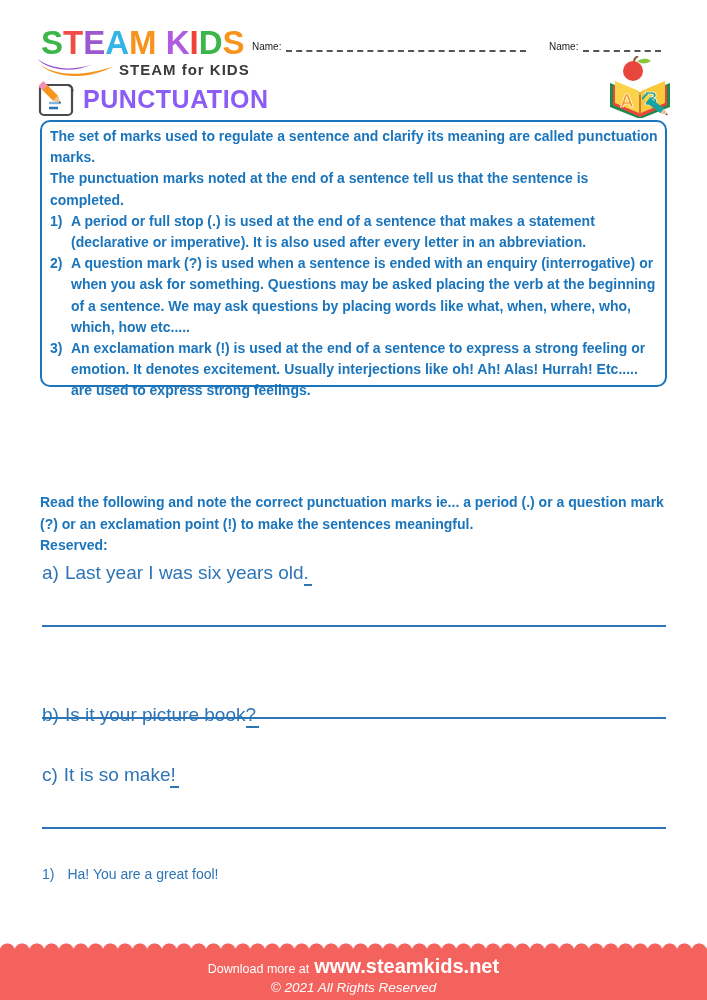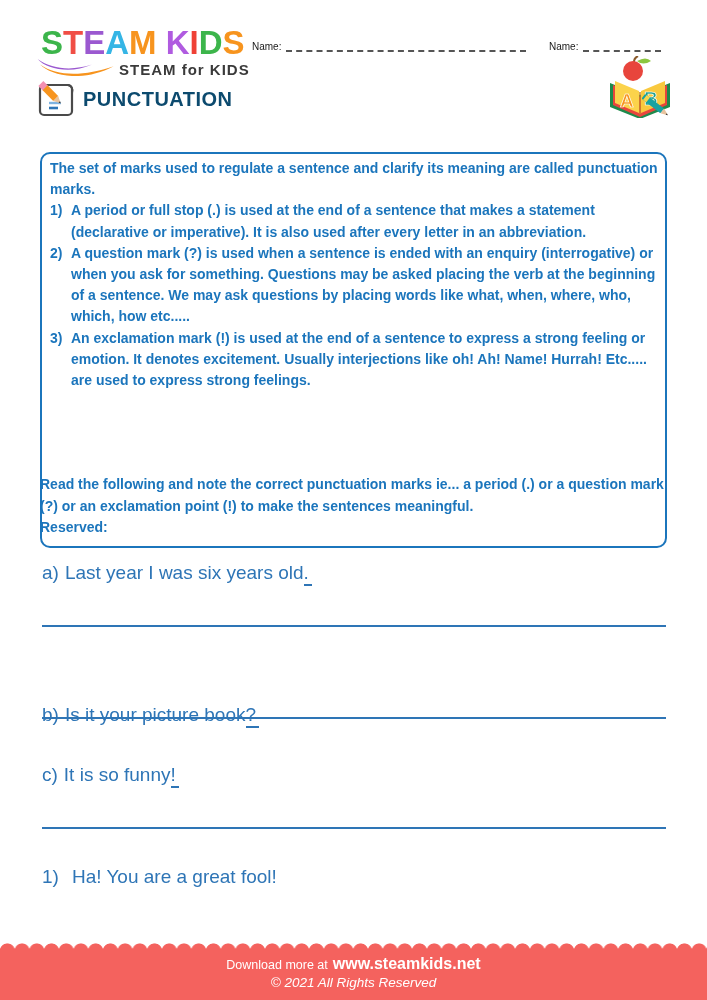--- a/index.html
+++ b/index.html
@@ -25,59 +25,59 @@
   .dashline { display:inline-block; border-bottom:2px dashed #555; height:14px; }
   .dash-name { width:240px; }
   .dash-date { width:78px; }
 
   
   .book-icon { position:absolute; left:608px; top:56px; width:64px; height:62px; }
 
   
   .title-row { position:absolute; left:36px; top:79px; display:flex; align-items:center; }
   .title-icon { width:42px; height:40px; flex:none; margin-right:5px; }
-  .page-title { font-size:20px; font-weight:800; color:#0c4a6e; letter-spacing:0.5px; }
+  .page-title { font-size:25px; font-weight:800; color:#8b5cf6; letter-spacing:0.5px; }
 
   
   .info-box {
-    position:absolute; left:40px; top:120px; width:627px; height:396px;
+    position:absolute; left:40px; top:120px; width:627px; height:267px;
     border:2.5px solid #1b75bc; border-radius:10px;
     padding:4px 6px 0 8px;
-    color:#1b75bc; font-weight:700; font-size:14px; line-height:21.2px;margin-top:32px;
+    color:#1b75bc; font-weight:700; font-size:14px; line-height:21.2px;
   }
   .info-box p { margin:0; }
   .ni { display:flex; }
   .ni-num { flex:none; width:21px; }
   .ni-text { flex:1; }
 
   
-  .instruction-block { position:absolute; left:40px; top:474px; width:632px; color:#1b75bc; font-weight:700; font-size:14px; line-height:21.5px; }
+  .instruction-block { position:absolute; left:40px; top:492px; width:632px; color:#1b75bc; font-weight:700; font-size:14px; line-height:21.5px; }
   .examples-label { margin-top:0px; }
 
   
   .example { position:absolute; left:42px; font-size:19px; color:#2e75b6; }
   .example .ex-label { margin-right:6px; }
   .ex-mark { display:inline-block; border-bottom:2.5px solid #2e75b6; padding:0 3px 1px 0; line-height:1.05; }
   .ex-a { top:562px; } .ex-b { top:704px; } .ex-c { top:764px; }
   .answer-line { position:absolute; left:42px; width:624px; border-top:2px solid #2e75b6; }
   .line-1 { top:625px; } .line-2 { top:717px; } .line-3 { top:827px; }
 
   
-  .exercise { position:absolute; left:42px; top:866px; font-size:19px; color:#2e75b6; }
+  .exercise { position:absolute; left:42px; top:866px; font-size:14px; color:#2e75b6; }
   .exercise .ex-num { margin-right:13px; }
 
   
   .footer { position:absolute; left:0; bottom:0; width:707px; height:50px; background:#f4625e; }
   .footer::before {
     content:""; position:absolute; top:-11.5px; left:0; width:100%; height:12px;
     background-image:radial-gradient(circle at 50% 100%, #f4625e 7.2px, rgba(244,98,94,0) 7.9px);
     background-size:14.73px 12px; background-repeat:repeat-x;
   }
   .footer-line1 { text-align:center; color:#ffffff; padding-top:5px; font-size:12.5px; }
-  .footer-site { font-size:16px; font-weight:700; margin-left:5px; }
+  .footer-site { font-size:20px; font-weight:700; margin-left:5px; }
   .footer-line2 { text-align:center; color:#ffffff; font-style:italic; font-size:13.5px; margin-top:2px; }
 </style>
 </head>
 <body>
 
 <div class="page">
 
   <div class="logo">
     <div class="logo-wordmark"><span style="color: rgb(60, 181, 75);">S</span><span style="color: rgb(240, 78, 69);">T</span><span style="color: rgb(155, 89, 208);">E</span><span style="color: rgb(53, 181, 229);">A</span><span style="color: rgb(247, 148, 30);">M</span><span style="color: rgb(0, 0, 0);">&nbsp;</span><span style="color: rgb(176, 91, 224);">K</span><span style="color: rgb(239, 65, 54);">I</span><span style="color: rgb(60, 181, 75);">D</span><span style="color: rgb(247, 148, 30);">S</span></div>
     <div class="logo-subrow">
@@ -129,51 +129,52 @@
         <rect x="8" y="9" width="15" height="7" fill="#f7941e"></rect>
         <polygon points="23,9 30,12.5 23,16" fill="#e8c39e"></polygon>
         <polygon points="28,11.5 30,12.5 28,13.5" fill="#333333"></polygon>
       </g>
     </svg>
     <div class="page-title">PUNCTUATION</div>
   </div>
 
   <div class="info-box">
     <p>The set of marks used to regulate a sentence and clarify its meaning are called punctuation marks.</p>
+    <p>The punctuation marks noted at the end of a sentence tell us that the sentence is completed.</p>
     <div class="ni">
       <span class="ni-num">1)</span>
       <span class="ni-text">A period or full stop (.) is used at the end of a sentence that makes a statement (declarative or imperative). It is also used after every letter in an abbreviation.</span>
     </div>
     <div class="ni">
       <span class="ni-num">2)</span>
       <span class="ni-text">A question mark (?) is used when a sentence is ended with an enquiry (interrogative) or when you ask for something. Questions may be asked placing the verb at the beginning of a sentence. We may ask questions by placing words like what, when, where, who, which, how etc.....</span>
     </div>
     <div class="ni">
       <span class="ni-num">3)</span>
-      <span class="ni-text">An exclamation mark (!) is used at the end of a sentence to express a strong feeling or emotion. It denotes excitement. Usually interjections like oh! Ah! Name! Hurrah! Etc..... are used to express strong feelings.</span>
+      <span class="ni-text">An exclamation mark (!) is used at the end of a sentence to express a strong feeling or emotion. It denotes excitement. Usually interjections like oh! Ah! Alas! Hurrah! Etc..... are used to express strong feelings.</span>
     </div>
   </div>
 
   <div class="instruction-block">
     <p>Read the following and note the correct punctuation marks ie... a period (.) or a question mark (?) or an exclamation point (!) to make the sentences meaningful.</p>
     <p class="examples-label">Reserved:</p>
   </div>
 
   <div class="example ex-a">
     <span class="ex-label">a)</span><span>Last year I was six years old</span><span class="ex-mark">.</span>
   </div>
   <div class="answer-line line-1"></div>
 
   <div class="example ex-b">
     <span class="ex-label">b)</span><span>Is it your picture book</span><span class="ex-mark">?</span>
   </div>
   <div class="answer-line line-2"></div>
 
   <div class="example ex-c">
-    <span class="ex-label">c)</span><span>It is so funny</span><span class="ex-mark">!</span>
+    <span class="ex-label">c)</span><span>It is so make</span><span class="ex-mark">!</span>
   </div>
   <div class="answer-line line-3"></div>
 
   <div class="exercise">
     <span class="ex-num">1)</span><span>Ha! You are a great fool!</span>
   </div>
 
   <div class="footer">
     <div class="footer-line1">
       <span>Download more at</span><span class="footer-site">www.steamkids.net</span>

